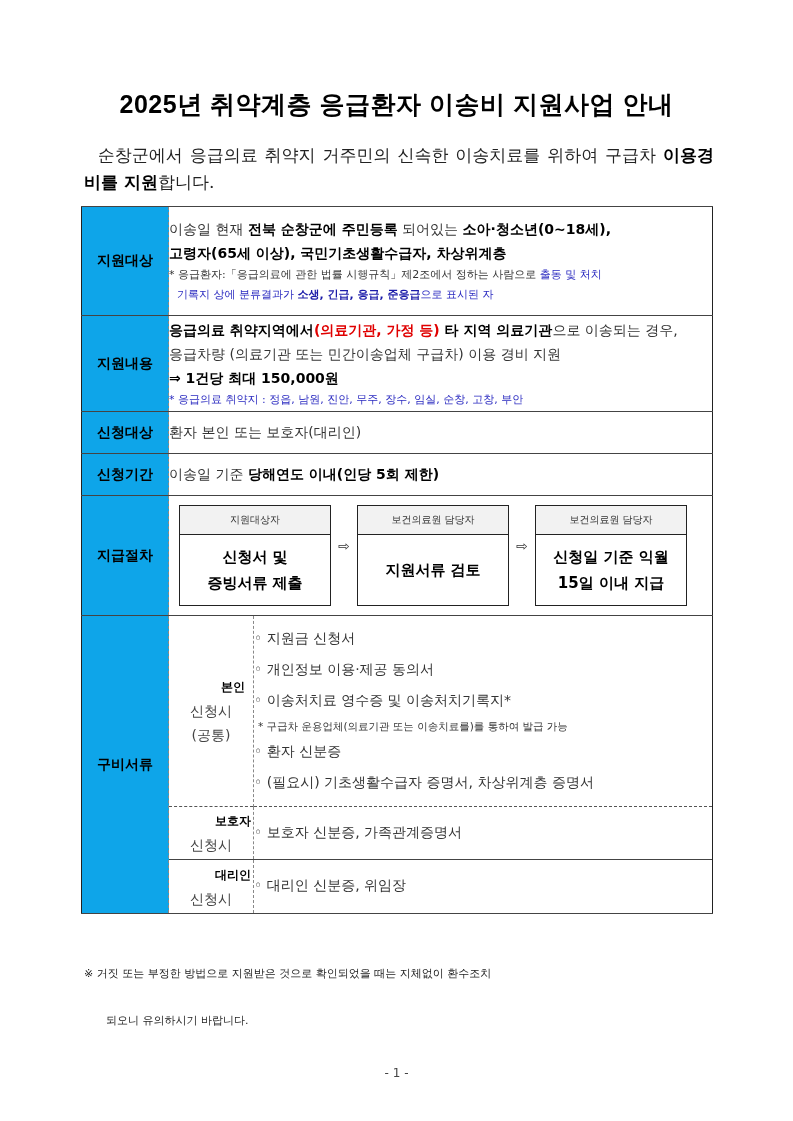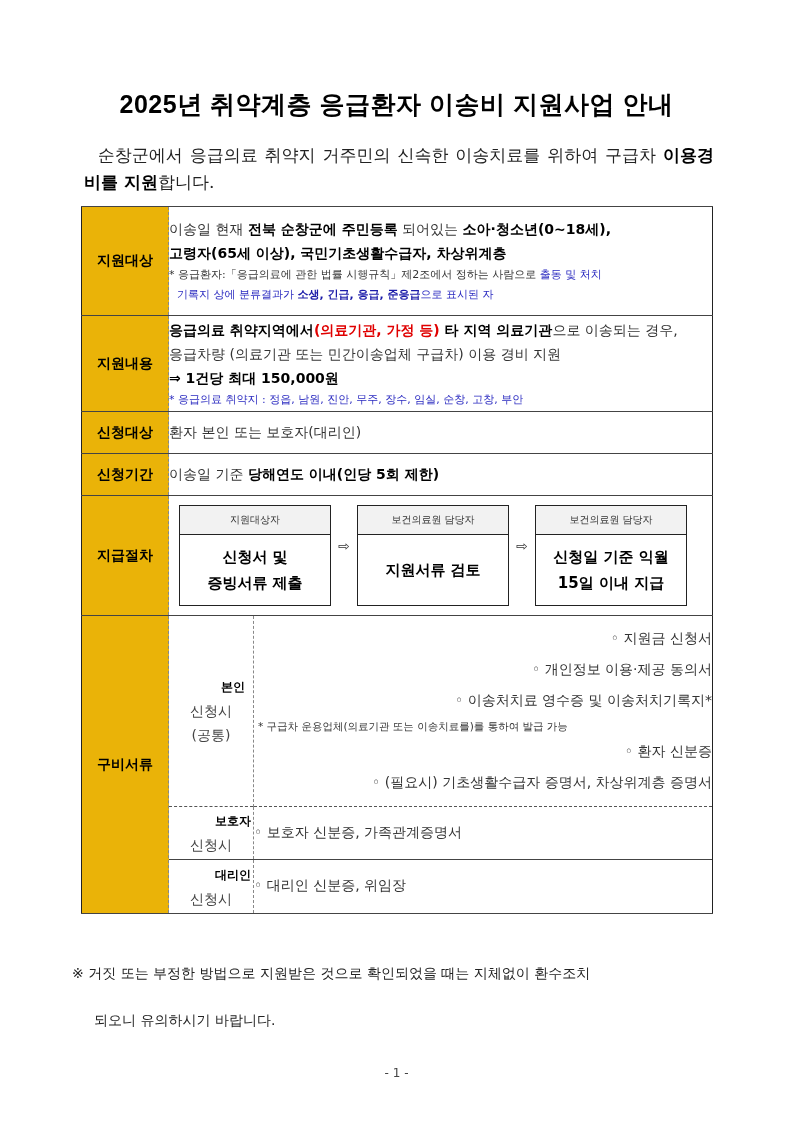--- a/index.html
+++ b/index.html
@@ -2,43 +2,43 @@
 <html><head>
 <meta charset="utf-8">
 <style>
   html, body { margin:0; padding:0; background:#ffffff; }
   body { width:793px; height:1121px; position:relative; font-family:"DejaVu Sans", sans-serif; color:#111; overflow:hidden; }
   .title { position:absolute; left:0; top:88px; width:793px; text-align:center; font-size:25px; font-weight:bold; letter-spacing:0.5px; color:#000; font-family:"Liberation Sans", sans-serif; }
   .intro { position:absolute; left:84px; top:142px; width:630px; font-size:17px; line-height:27px; font-family:"DejaVu Serif", serif; color:#222; text-align:justify; }
   .intro b { font-family:"DejaVu Sans", sans-serif; color:#000; }
   table.main { position:absolute; left:81px; top:206px; width:632px; border-collapse:collapse; border:1.5px solid #222; }
   table.main > tbody > tr > td { border-top:1.5px solid #444; border-bottom:1.5px solid #444; padding:0; vertical-align:middle; }
-  td.lbl { width:86px; background:#eab308; text-align:center; font-weight:bold; font-size:14px; border-right:1px dashed #888; color:#000; }
+  td.lbl { width:86px; background:#0ea5e9; text-align:center; font-weight:bold; font-size:14px; border-right:1px dashed #888; color:#000; }
   td.val { padding:3px 6px 3px 6px; font-size:14px; color:#333; }
   .bold { font-weight:bold; color:#000; }
   .red { color:#e00000; font-weight:bold; }
   .blue { color:#2a2ac0; }
   .bluebold { color:#1a1aa8; font-weight:bold; }
   .note { font-size:11px; line-height:20px; }
   .line { line-height:24px; }
   .flow { display:flex; align-items:center; padding:8px 6px 8px 10px; }
   .fbox { border:1.5px solid #222; width:150px; }
   .fhead { background:#f2f2f2; border-bottom:1.5px solid #222; text-align:center; font-size:10px; height:28px; line-height:28px; color:#333; }
   .fbody { text-align:center; font-weight:bold; font-size:15px; color:#000; height:70px; display:flex; align-items:center; justify-content:center; line-height:26px; }
   .farrow { width:26px; text-align:center; font-size:14px; color:#333; margin-top:-20px; }
   table.docs { width:100%; border-collapse:collapse; }
   table.docs td { padding:0; vertical-align:middle; }
   td.sub { width:84px; text-align:center; border-right:1px dashed #888; font-size:14px; color:#444; line-height:24px; }
   td.sub b { color:#000; font-size:12px;margin-left:44px; }
   td.items { padding:4px 8px; font-size:14px; color:#333; }
-  .item { line-height:31px;text-align:right; }
+  .item { line-height:31px; }
   .item-note { font-size:10.5px; line-height:20px; padding-left:4px; }
   tr.sep td { border-top:1px dashed #555; }
   tr.sep2 td { border-top:1.5px solid #444; }
-  .warn { position:absolute; left:72px; top:960px; width:630px; font-size:14px; line-height:27px; color:#222; text-align:justify; }
+  .warn { position:absolute; left:84px; top:960px; width:630px; font-size:11px; line-height:27px; color:#222; text-align:justify; }
   .warn .indent { padding-left:22px;margin-top:20px; }
   .pagenum { position:absolute; left:0; top:1066px; width:793px; text-align:center; font-size:12px; color:#444; }
 </style>
 </head>
 <body>
 
 <div class="title">2025년 취약계층 응급환자 이송비 지원사업 안내</div>
 
 <div class="intro">&nbsp;&nbsp;<span>순창군에서 응급의료 취약지 거주민의 신속한 이송치료를 위하여 구급차</span> <b>이용경비를 지원</b><span>합니다.</span></div>
 

